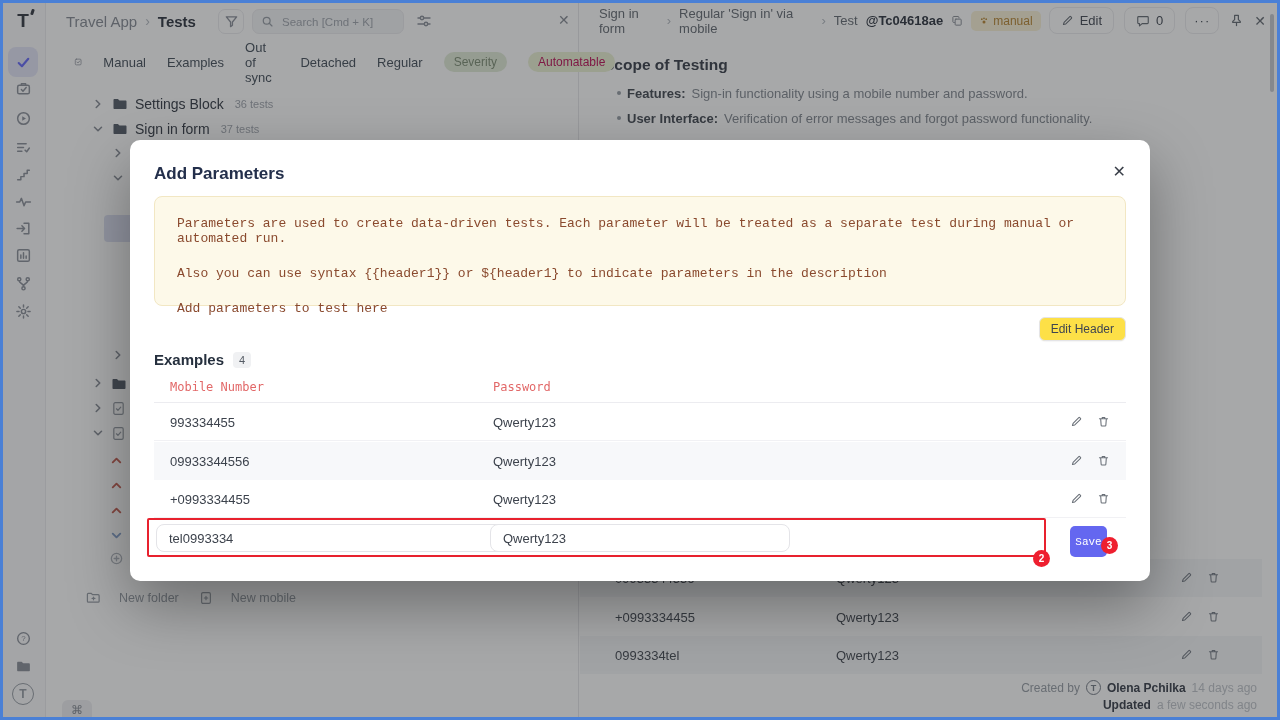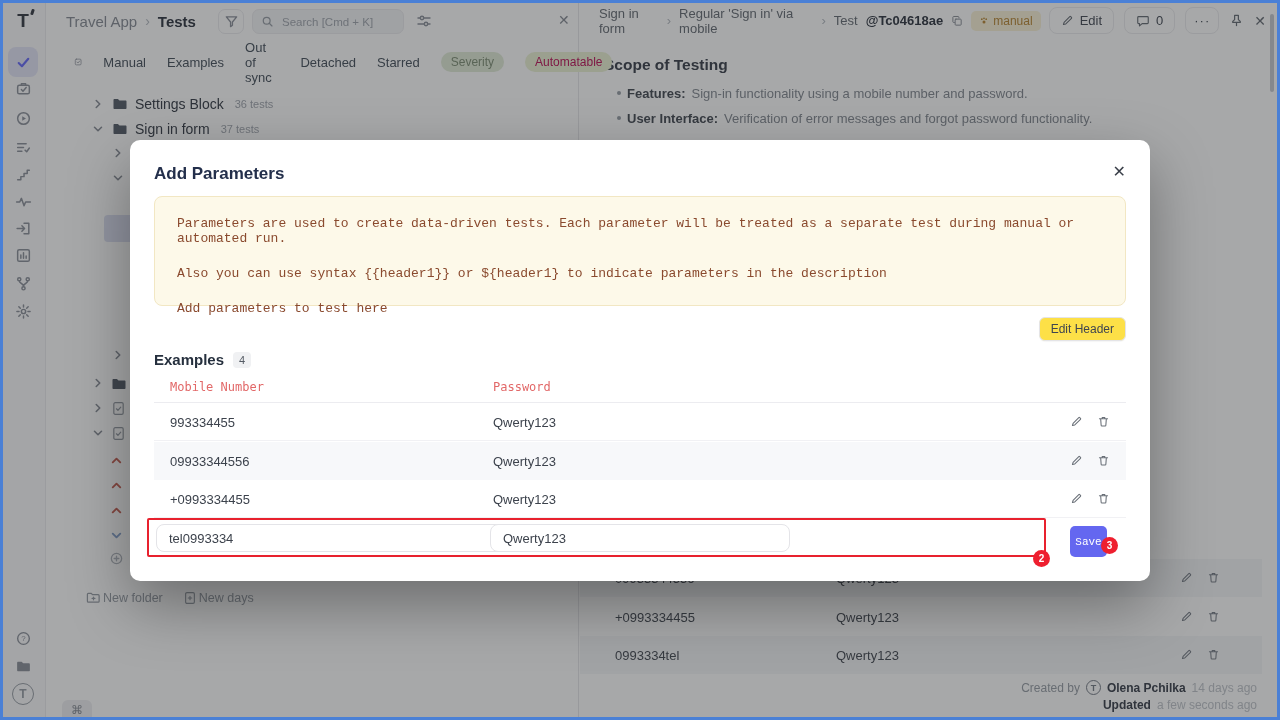--- a/index.html
+++ b/index.html
@@ -35,21 +35,21 @@
   .filterrow { position:absolute; left:28px; top:48px; height:28px; display:flex; align-items:center; gap:21px; font-size:13px; color:#4b5560; }
   .chip { font-size:12px; padding:3px 10px; border-radius:10px; }
   .chip-sev { background:#e3ecd9; color:#82927a; }
   .chip-auto { background:#ecf2d6; color:#be185d; }
 
   .trow { position:absolute; display:flex; align-items:center; gap:7px; height:24px; font-size:14px; color:#3c424c; }
   .trow .cnt { font-size:11px; color:#a4a9b1; margin-left:4px; }
   .guide { position:absolute; left:97px; top:145px; width:1px; height:420px; background:#ededf0; }
   .tsel { position:absolute; left:58px; top:215px; width:430px; height:27px; background:#dde1f3; border-radius:4px; }
   .tree-foot { position:absolute; left:40px; bottom:115px; display:flex; gap:20px; align-items:center; font-size:12.5px; color:#9aa0a8; }
-  .tree-foot .fi { display:flex; gap:2px; align-items:center; }
+  .tree-foot .fi { display:flex; gap:18px; align-items:center; }
   .cmdbox { position:absolute; left:16px; top:700px; width:30px; height:20px; background:#efeff2; border-radius:6px 6px 0 0; color:#8a8f98; font-size:12px; display:flex; align-items:center; justify-content:center; }
 
   
   .detail { position:absolute; left:580px; top:0; right:0; bottom:0; background:#fff; }
   .d-head { position:absolute; top:0; left:0; right:0; height:41px; display:flex; align-items:center; padding:0 14px 0 19px; gap:8px; font-size:13px; color:#6a7078; }
   .d-head .sep { color:#b6bbc2; }
   .d-head .tid { color:#353b46; font-weight:700; }
   .badge-manual { display:flex; align-items:center; gap:4px; background:#faf3d9; color:#bb8a3a; font-size:12px; padding:3px 8px; border-radius:5px; }
   .d-actions { margin-left:auto; display:flex; align-items:center; gap:10px; }
   .btn-ghost { display:flex; align-items:center; gap:6px; border:1px solid #ececef; border-radius:8px; background:#fff; color:#4a505a; font-size:13px; padding:5px 11px; }
@@ -209,21 +209,21 @@
 
     <div class="filterrow">
       <svg width="16" height="16" viewBox="0 0 16 16" fill="none" stroke="currentColor" stroke-width="1.4" stroke-linecap="round" stroke-linejoin="round" style="color:#8e939d">
           <rect x="2.5" y="2.5" width="11" height="11" rx="2"></rect>
           <path d="M5.5 8l2 2 3.5-4"></path>
         </svg>
       <span>Manual</span>
       <span>Examples</span>
       <span>Out of sync</span>
       <span>Detached</span>
-      <span>Starred</span>
+      <span>Regular</span>
       <span class="chip chip-sev">Severity</span>
       <span class="chip chip-auto">Automatable</span>
     </div>
 
     <div class="guide"></div>
     <div class="tsel"></div>
 
     <div class="trow" style="left:45px;top:92px">
       <svg width="14" height="14" viewBox="0 0 16 16" fill="none" stroke="#8a8f98" stroke-width="1.8" stroke-linecap="round" stroke-linejoin="round">
           <polyline points="6,4 10,8 6,12"></polyline>
@@ -319,21 +319,21 @@
             <path d="M1.5 4.5c0-.6.4-1 1-1h3l1.5 1.5h6c.6 0 1 .4 1 1v6c0 .6-.4 1-1 1h-10.5c-.6 0-1-.4-1-1z"></path>
             <path d="M8 7.5v3M6.5 9h3"></path>
           </svg>
         <span>New folder</span>
       </span>
       <span class="fi">
         <svg width="14" height="14" viewBox="0 0 16 16" fill="none" stroke="currentColor" stroke-width="1.3" stroke-linecap="round">
             <rect x="3" y="1.8" width="10" height="12.4" rx="1.5"></rect>
             <path d="M8 6v4M6 8h4"></path>
           </svg>
-        <span>New days</span>
+        <span>New mobile</span>
       </span>
     </div>
     <div class="cmdbox">⌘</div>
   </div>
 
   <div class="detail">
     <div class="d-head">
       <span>Sign in form</span>
       <span class="sep">›</span>
       <span>Regular 'Sign in' via mobile</span>

